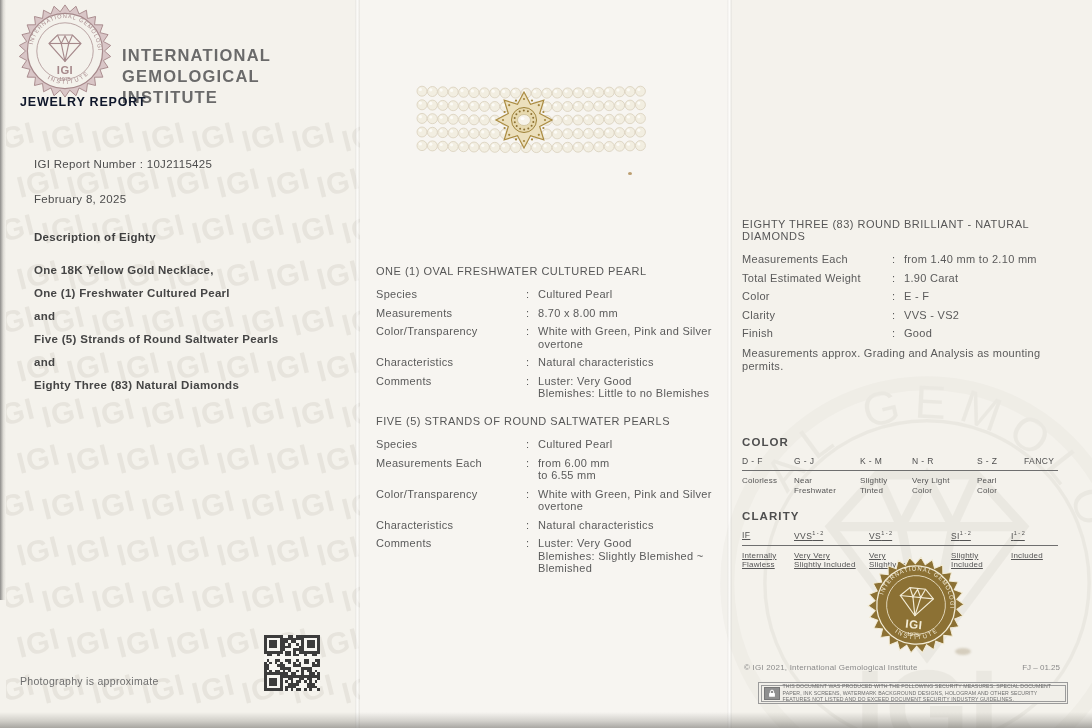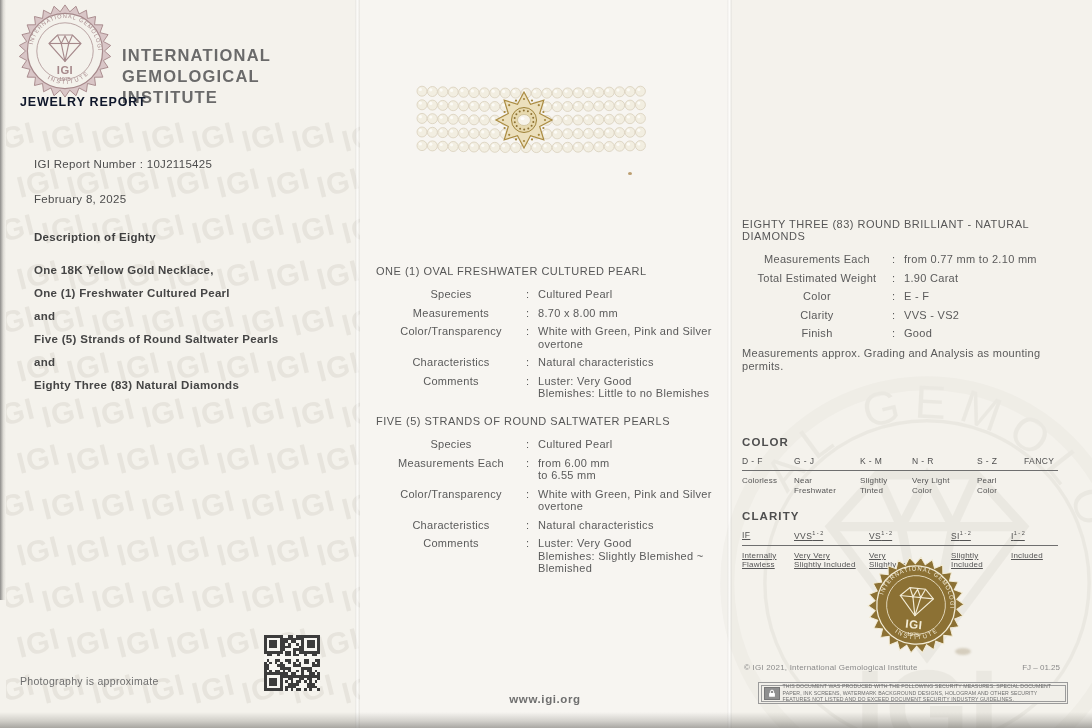--- a/index.html
+++ b/index.html
@@ -33,21 +33,21 @@
 
   
   .necklace { position:absolute; left:56px; top:84px; width:232px; height:74px; }
   .speck { position:absolute; left:268px; top:172px; width:4px; height:3px; border-radius:50%;
            background:#ad8850; opacity:0.8; }
   .m-sec { position:absolute; left:16px; width:348px; }
   .m-sec1 { top:265px; } .m-sec2 { top:415px; }
   .sec-title { font-size:11px; font-weight:normal; color:#575757; letter-spacing:0.5px;
                margin-bottom:11px; white-space:pre-line; }
   .spec-row { display:flex; margin-bottom:6px; }
-  .spec-label { width:150px; flex:none; font-size:11px; color:#5a5a5a; letter-spacing:0.3px; line-height:12.5px;text-align:center; }
+  .spec-label { width:150px; flex:none; font-size:11px; color:#5a5a5a; letter-spacing:0.3px; line-height:12.5px; }
   .spec-colon { width:12px; flex:none; font-size:11px; color:#5a5a5a; line-height:12.5px; }
   .spec-value { flex:1; font-size:11px; color:#5a5a5a; letter-spacing:0.3px; line-height:12.5px;
                 white-space:pre-line; }
   .website { position:absolute; left:0; top:693px; width:100%; text-align:center;
              font-size:11.5px; font-weight:bold; color:#6f6f6f; letter-spacing:0.6px; }
 
   
   .r-sec { position:absolute; left:12px; top:218px; width:340px; }
   .r-note { position:absolute; left:12px; top:347px; width:330px; font-size:11px; color:#5a5a5a;
             line-height:13px; letter-spacing:0.3px; }
@@ -714,21 +714,20 @@
           </div>
           <div class="spec-row">
             <div class="spec-label">Comments</div>
             <div class="spec-colon">:</div>
             <div class="spec-value">Luster: Very Good
 Blemishes: Slightly Blemished ~
 Blemished</div>
           </div>
         </div>
     </section>
-    <div class="website">www.igi.org</div>
   </div>
 
   <div class="panel panel-right">
     <svg class="big-wm" viewBox="0 0 400 400" width="470" height="470">
       <defs>
           <path id="wmArc" d="M 60,200 A 140,140 0 1 1 340,200"></path>
         </defs>
       <circle cx="200" cy="200" r="170" fill="none" stroke="#857f6e" stroke-width="12" stroke-opacity="0.55"></circle>
       <circle cx="200" cy="200" r="138" fill="none" stroke="#857f6e" stroke-width="3"></circle>
       <text font-size="40" fill="#857f6e" letter-spacing="10"><textPath href="#wmArc" startOffset="18%">AL GEMOLO</textPath></text>
@@ -741,21 +740,21 @@
       </g>
       <text x="200" y="338" text-anchor="middle" font-size="92" font-weight="bold" fill="#857f6e">IGI</text>
       <text x="200" y="372" text-anchor="middle" font-size="26" fill="#857f6e">1975</text>
     </svg>
     <section class="r-sec">
       <h2 class="sec-title">EIGHTY THREE (83) ROUND BRILLIANT - NATURAL DIAMONDS</h2>
       <div class="rows">
           <div class="spec-row">
             <div class="spec-label">Measurements Each</div>
             <div class="spec-colon">:</div>
-            <div class="spec-value">from 0.77 mm to 2.10 mm</div>
+            <div class="spec-value">from 1.40 mm to 2.10 mm</div>
           </div>
           <div class="spec-row">
             <div class="spec-label">Total Estimated Weight</div>
             <div class="spec-colon">:</div>
             <div class="spec-value">1.90 Carat</div>
           </div>
           <div class="spec-row">
             <div class="spec-label">Color</div>
             <div class="spec-colon">:</div>
             <div class="spec-value">E - F</div>

